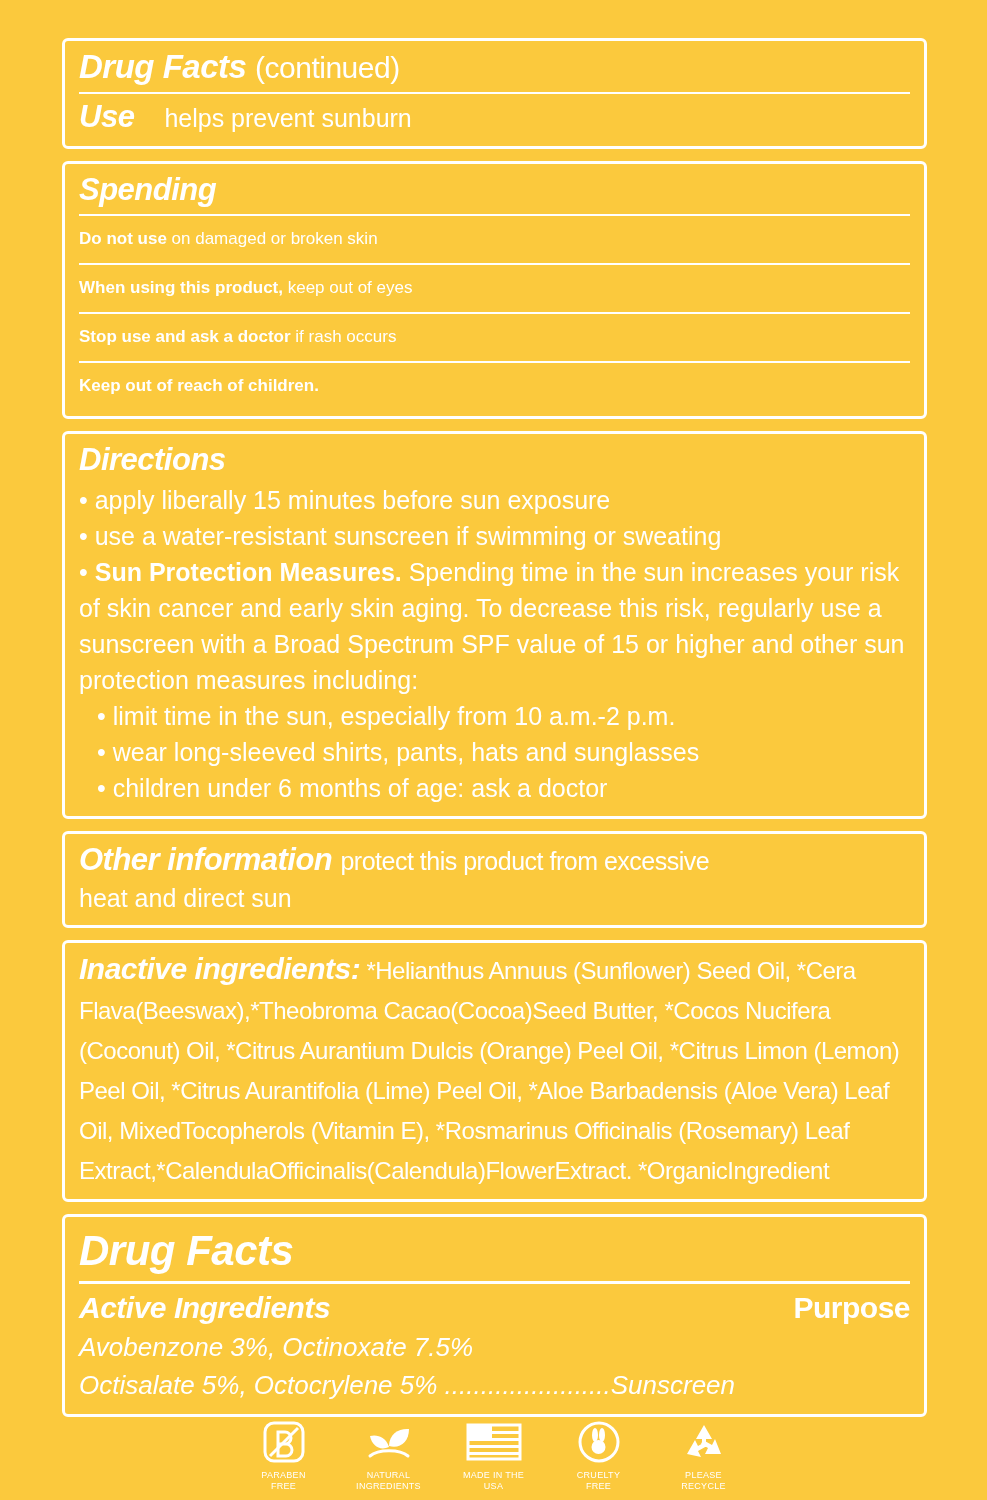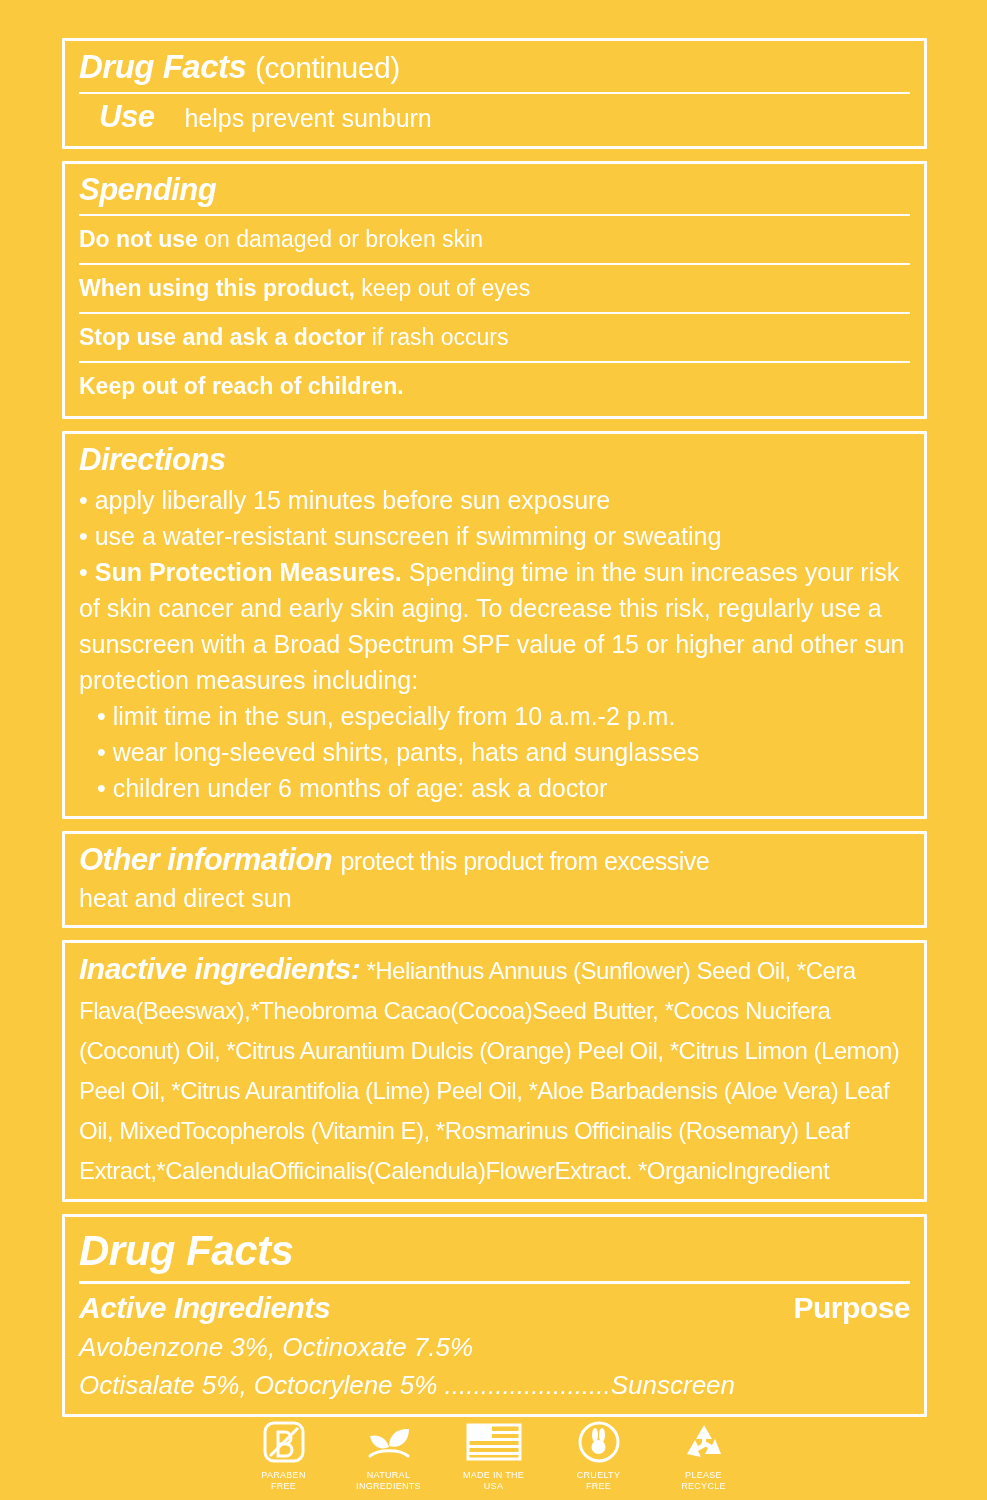--- a/index.html
+++ b/index.html
@@ -16,21 +16,21 @@
   }
   .page {
     position: relative;
     width: 987px;
     height: 1500px;
     box-sizing: border-box;
     padding: 38px 60px 0 62px;
   }
   .panel {
     border: 3px solid #ffffff;
-    border-radius: 1px;
+    border-radius: 6px;
     box-sizing: border-box;
     padding: 6px 14px 10px 14px;
     margin-bottom: 12px;
   }
   .rule {
     border: 0;
     border-top: 2px solid #ffffff;
     margin: 4px 0 4px 0;
   }
   .rule.thick {
@@ -49,37 +49,36 @@
   }
   .dfc-title .cont {
     font-style: normal;
     font-weight: normal;
     font-size: 30px;
   }
   .use-row {
     display: flex;
     align-items: baseline;
     white-space: nowrap;
-    margin-left: 20px;
   }
   .use-word {
     font-size: 31px;
     line-height: 38px;
   }
   .use-text {
     font-size: 25px;
     margin-left: 30px;
   }
   
   .warn-title {
     font-size: 31px;
     line-height: 40px;
   }
   .warn-line {
-    font-size: 23px;
+    font-size: 17px;
     line-height: 34px;
     padding: 2px 0 3px 0;
   }
   .warn-line b {
     font-weight: bold;
   }
   
   .dir-title {
     font-size: 31px;
     line-height: 40px;

